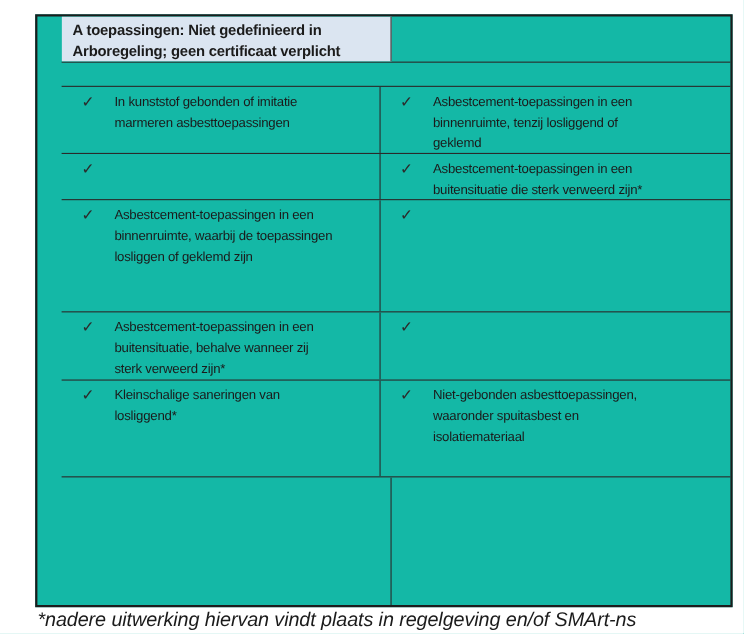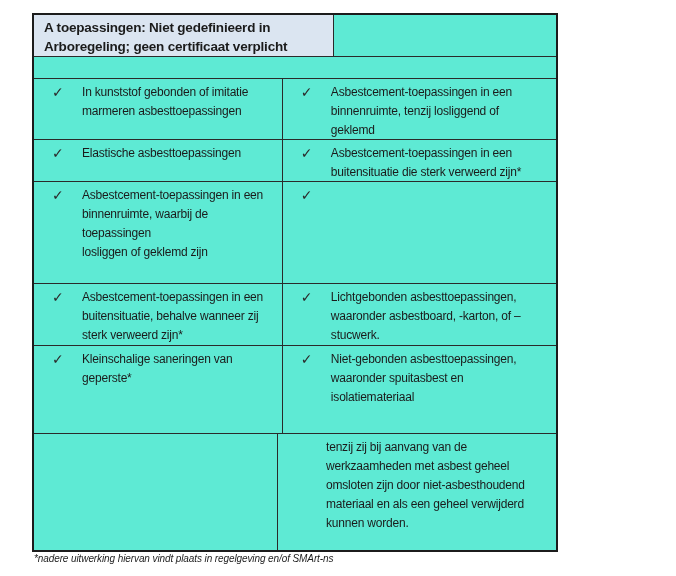--- a/index.html
+++ b/index.html
@@ -12,23 +12,24 @@
     position: relative;
     width: 676px;
     height: 576px;
     background: #ffffff;
     overflow: hidden;
   }
   .asbestos-table {
     position: absolute;
     left: 32px;
     top: 13px;
-    width: 526px;
+    width: 634px;
     border: 2px solid #1c1c1c;
-    background: #5eead4;
+    background: #14b8a6;
+    padding-left: 22px;
   }
   .row {
     display: flex;
     border-bottom: 1.5px solid #2a2a2a;
     overflow: hidden;
   }
   .row:last-child { border-bottom: none; }
   .cell {
     overflow: hidden;
   }
@@ -75,21 +76,21 @@
     font-size: 12px;
     line-height: 19px;
     letter-spacing: -0.2px;
     white-space: pre-line;
   }
   .item.no-check { padding-left: 48px; }
   .footnote {
     position: absolute;
     left: 34px;
     top: 553px;
-    font-size: 10px;
+    font-size: 18px;
     font-style: italic;
     letter-spacing: -0.1px;
     color: #1b1b1b;
     text-align: right;
   }
 </style>
 </head>
 <body>
 
 <div class="page">
@@ -113,21 +114,20 @@
         <span class="check">✓</span>
         <span class="txt">Asbestcement-toepassingen in een
 binnenruimte, tenzij losliggend of
 geklemd</span>
       </div>
     </div>
 
     <div class="row r2">
       <div class="cell a item">
         <span class="check">✓</span>
-        <span class="txt">Elastische asbesttoepassingen</span>
       </div>
       <div class="cell b item">
         <span class="check">✓</span>
         <span class="txt">Asbestcement-toepassingen in een
 buitensituatie die sterk verweerd zijn*</span>
       </div>
     </div>
 
     <div class="row r3">
       <div class="cell a item">
@@ -143,48 +143,38 @@
 
     <div class="row r4">
       <div class="cell a item">
         <span class="check">✓</span>
         <span class="txt">Asbestcement-toepassingen in een
 buitensituatie, behalve wanneer zij
 sterk verweerd zijn*</span>
       </div>
       <div class="cell b item">
         <span class="check">✓</span>
-        <span class="txt">Lichtgebonden asbesttoepassingen,
-waaronder asbestboard, -karton, of –
-stucwerk.</span>
       </div>
     </div>
 
     <div class="row r5">
       <div class="cell a item">
         <span class="check">✓</span>
         <span class="txt">Kleinschalige saneringen van
-geperste*</span>
+losliggend*</span>
       </div>
       <div class="cell b item">
         <span class="check">✓</span>
         <span class="txt">Niet-gebonden asbesttoepassingen,
 waaronder spuitasbest en
 isolatiemateriaal</span>
       </div>
     </div>
 
     <div class="row r6">
       <div class="cell a"></div>
-      <div class="cell b item no-check">
-        <span class="txt">tenzij zij bij aanvang van de
-werkzaamheden met asbest geheel
-omsloten zijn door niet-asbesthoudend
-materiaal en als een geheel verwijderd
-kunnen worden.</span>
-      </div>
     </div>
 
   </div>
 
   <div class="footnote">*nadere uitwerking hiervan vindt plaats in regelgeving en/of SMArt-ns</div>
 
 </div>
 
 </body></html>

